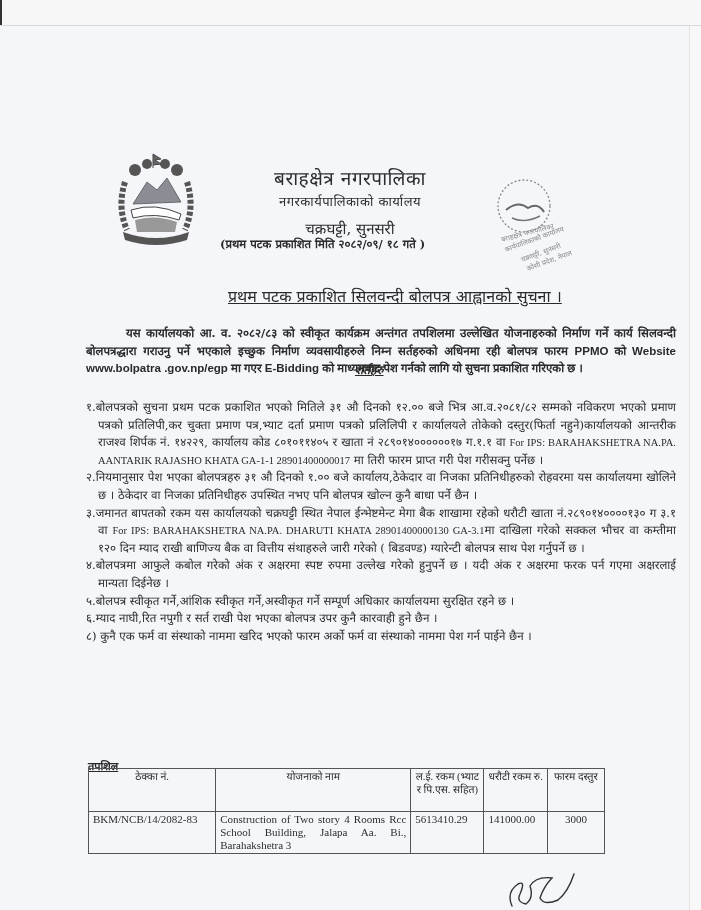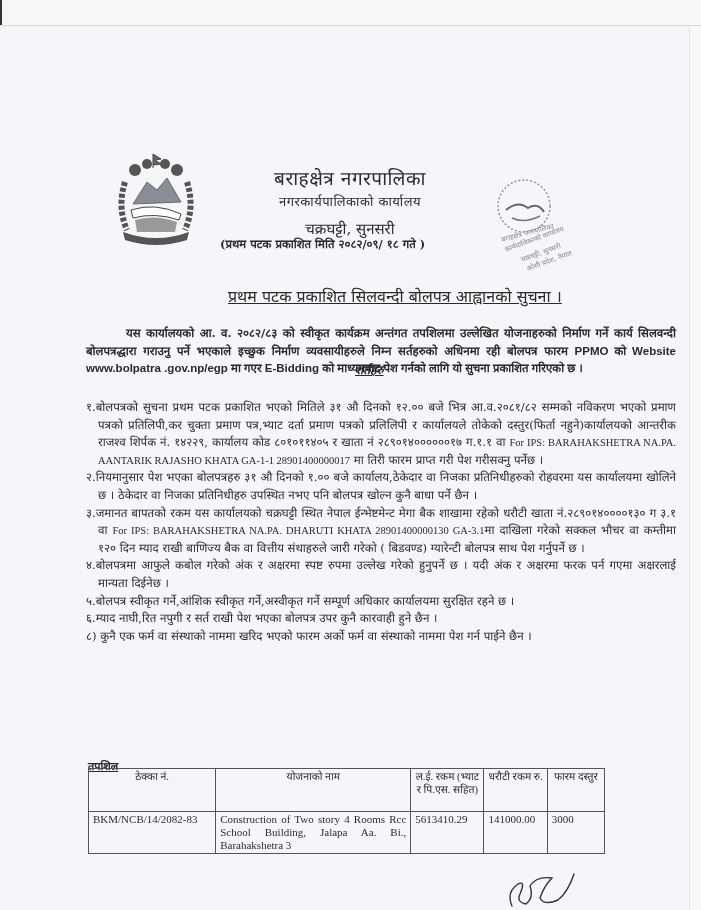--- a/index.html
+++ b/index.html
@@ -59,21 +59,21 @@
   }
   table.sched td, table.sched th {
     border: 1px solid #555; padding: 1px 4px; vertical-align: top; font-weight: normal;
   }
   table.sched th { text-align: center; font-size: 10.5px; line-height: 13px; border-radius: 20px; }
   table.sched td { line-height: 13px; }
   .c1 { width: 120px; }
   .c2 { width: 195px; text-align: justify; }
   .c3 { width: 65px; }
   .c4 { width: 55px; margin-left: 36px; }
-  .c5 { width: 50px; text-align: left; }
+  .c5 { width: 50px; text-align: center; }
 
   .signature { position: absolute; left: 500px; top: 868px; width: 80px; height: 42px; }
 </style>
 </head>
 <body>
 
 <div class="top-strip">
     <div class="edge"></div>
   </div>
 <div class="page"></div>

